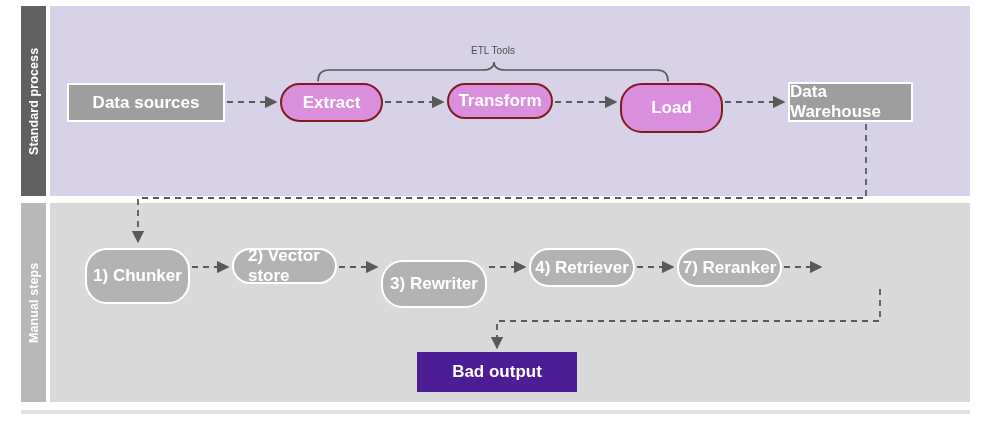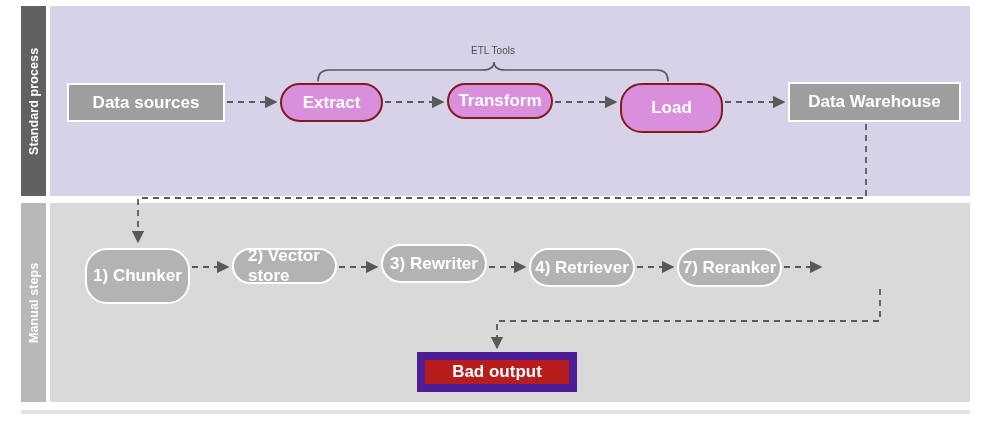--- a/index.html
+++ b/index.html
@@ -18,21 +18,21 @@
   .lane-bot-body{background:#d9d9d9;}
 
   .footer-rule{position:absolute;left:21px;top:410px;width:949px;height:4px;background:#e3e3e3;}
 
   .node{position:absolute;display:flex;align-items:center;justify-content:center;
         text-align:left;color:#ffffff;font-weight:bold;font-size:17px;
         line-height:1.15;box-sizing:border-box;}
   .rect{background:#9e9e9e;border:2px solid #ffffff;}
   .pill-purple{background:#d98fdb;border:2px solid #7f1d1d;border-radius:22px;}
   .pill-grey{background:#b3b3b3;border:2px solid #ffffff;border-radius:22px;}
-  .rect-yellow{background:#b91c1c;border:8px solid #4c1d95;}
+  .rect-yellow{background:#4c1d95;border:8px solid #4c1d95;}
 
   .brace-label{position:absolute;color:#4d4d4d;font-size:10px;font-weight:normal;
                white-space:nowrap;text-align:center;}
 
   svg.edges{position:absolute;left:0;top:0;width:1003px;height:430px;
             pointer-events:none;overflow:visible;}
 </style>
 </head>
 <body>
 
@@ -71,23 +71,23 @@
 
     <path d="M 880 289 L 880 321 L 497 321 L 497 348" fill="none" stroke="#595959" stroke-width="1.8" stroke-dasharray="6,5" marker-end="url(#arrow)"></path>
   </svg>
 
   <div class="brace-label" style="left:393px;top:45px;width:200px;">ETL Tools</div>
 
   <div class="node rect" style="left:67px;top:83px;width:158px;height:39px;">Data sources</div>
   <div class="node pill-purple" style="left:280px;top:83px;width:103px;height:39px;">Extract</div>
   <div class="node pill-purple" style="left:447px;top:83px;width:106px;height:36px;">Transform</div>
   <div class="node pill-purple" style="left:620px;top:83px;width:103px;height:50px;">Load</div>
-  <div class="node rect" style="left:788px;top:82px;width:173px;height:40px;">Data Warehouse</div>
+  <div class="node rect" style="left:788px;top:82px;width:125px;height:40px;">Data Warehouse</div>
 
   <div class="node pill-grey" style="left:85px;top:248px;width:105px;height:56px;">1) Chunker</div>
   <div class="node pill-grey" style="left:232px;top:248px;width:105px;height:22px;padding:16px 14px;">2) Vector store</div>
-  <div class="node pill-grey" style="left:381px;top:244px;width:106px;height:39px;">3) Rewriter</div>
+  <div class="node pill-grey" style="left:381px;top:260px;width:106px;height:48px;">3) Rewriter</div>
   <div class="node pill-grey" style="left:529px;top:248px;width:106px;height:39px;">4) Retriever</div>
   <div class="node pill-grey" style="left:677px;top:248px;width:105px;height:39px;">7) Reranker</div>
 
   <div class="node rect-yellow" style="left:417px;top:352px;width:160px;height:40px;">Bad output</div>
 
 </div>
 
 </body></html>

